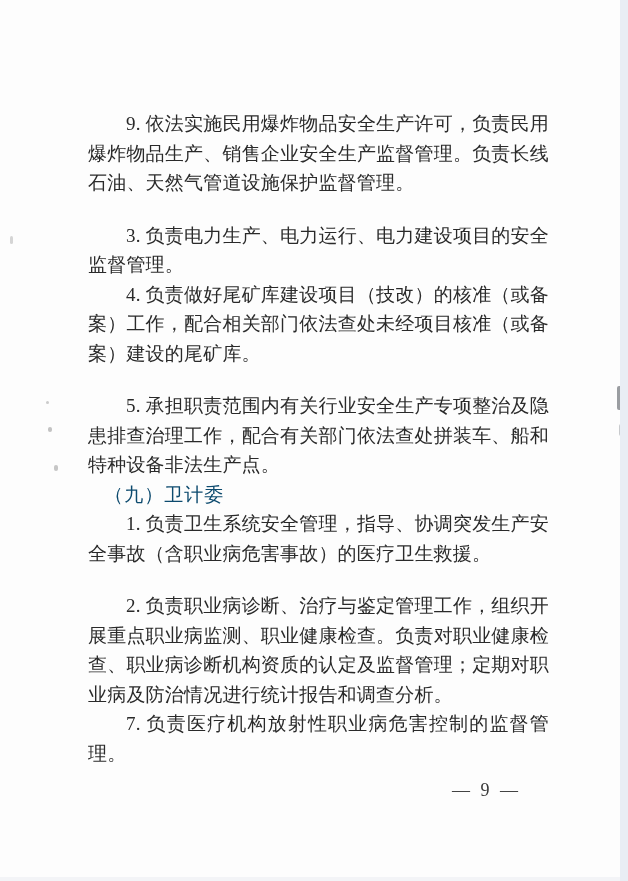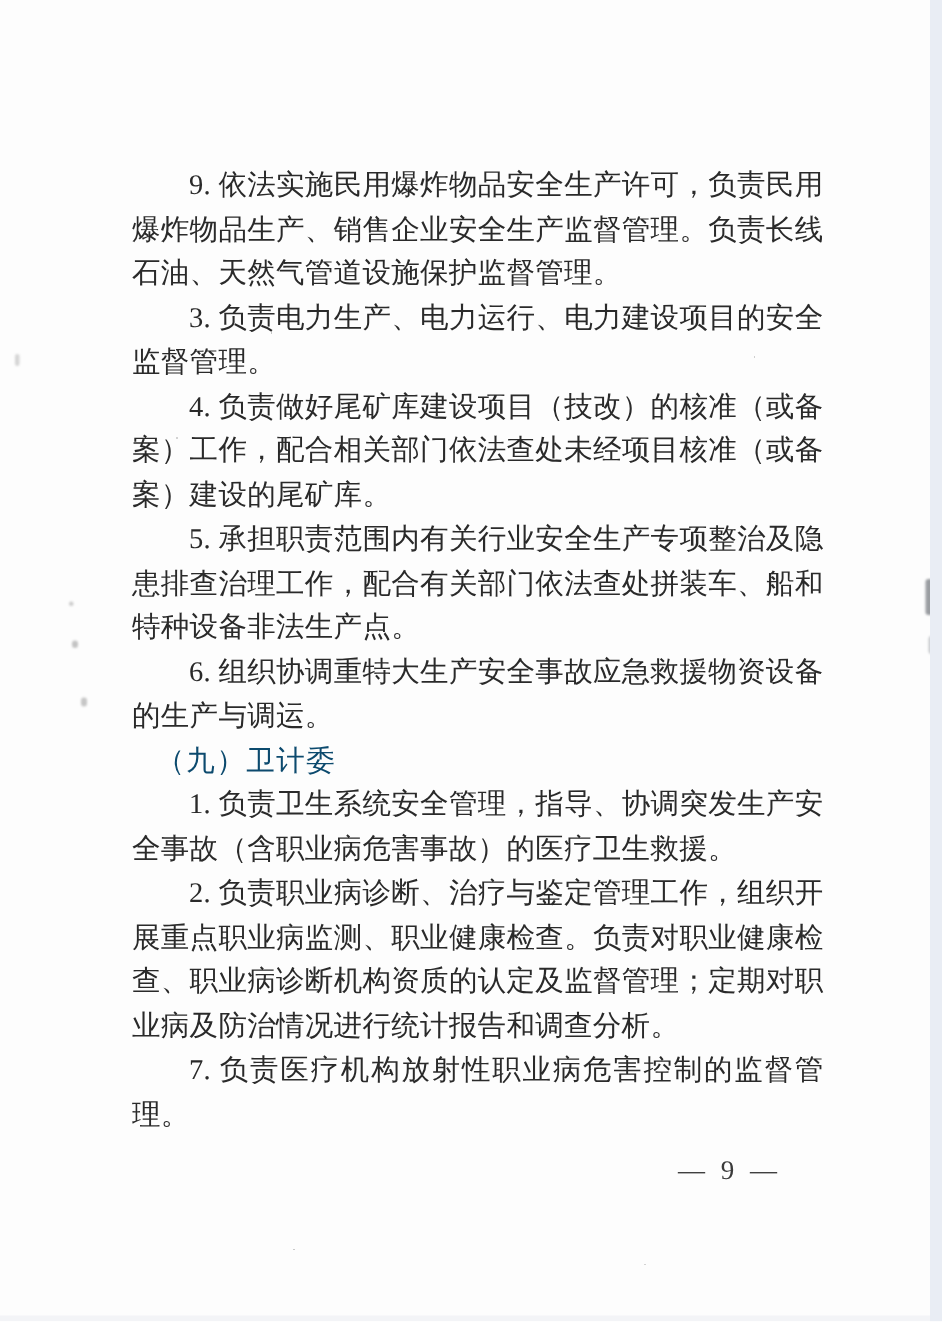--- a/index.html
+++ b/index.html
@@ -38,21 +38,21 @@
     font-size: 19px;
     line-height: 29.5px;
     color: #2a2a2a;
     text-align: justify;
     letter-spacing: 0.2px;
   }
   .text-block p {
     margin: 0;
     text-indent: 2em;
   }
-  .text-block p.gap { margin-top: 0; }
+  .text-block p.gap { margin-top: 23px; }
   .text-block p.heading {
     font-weight: normal;
     color: #0c4a6e;
     text-indent: 0.85em;
     letter-spacing: 1px;
   }
   .page-number {
     margin-top: 8px;
     text-align: right;
     padding-right: 28px;
@@ -89,21 +89,20 @@
 </head>
 <body>
 
 <div class="page">
 
   <div class="text-block">
     <p>9. 依法实施民用爆炸物品安全生产许可，负责民用爆炸物品生产、销售企业安全生产监督管理。负责长线石油、天然气管道设施保护监督管理。</p>
     <p class="gap">3. 负责电力生产、电力运行、电力建设项目的安全监督管理。</p>
     <p>4. 负责做好尾矿库建设项目（技改）的核准（或备案）工作，配合相关部门依法查处未经项目核准（或备案）建设的尾矿库。</p>
     <p class="gap">5. 承担职责范围内有关行业安全生产专项整治及隐患排查治理工作，配合有关部门依法查处拼装车、船和特种设备非法生产点。</p>
-    <p class="gap">6. 组织协调重特大生产安全事故应急救援物资设备的生产与调运。</p>
     <p class="heading">（九）卫计委</p>
     <p>1. 负责卫生系统安全管理，指导、协调突发生产安全事故（含职业病危害事故）的医疗卫生救援。</p>
     <p class="gap">2. 负责职业病诊断、治疗与鉴定管理工作，组织开展重点职业病监测、职业健康检查。负责对职业健康检查、职业病诊断机构资质的认定及监督管理；定期对职业病及防治情况进行统计报告和调查分析。</p>
     <p>7. 负责医疗机构放射性职业病危害控制的监督管理。</p>
     <div class="page-number">— 9 —</div>
   </div>
 
   <div class="smudge s1"></div>
   <div class="smudge s2"></div>
   <div class="smudge s3"></div>

